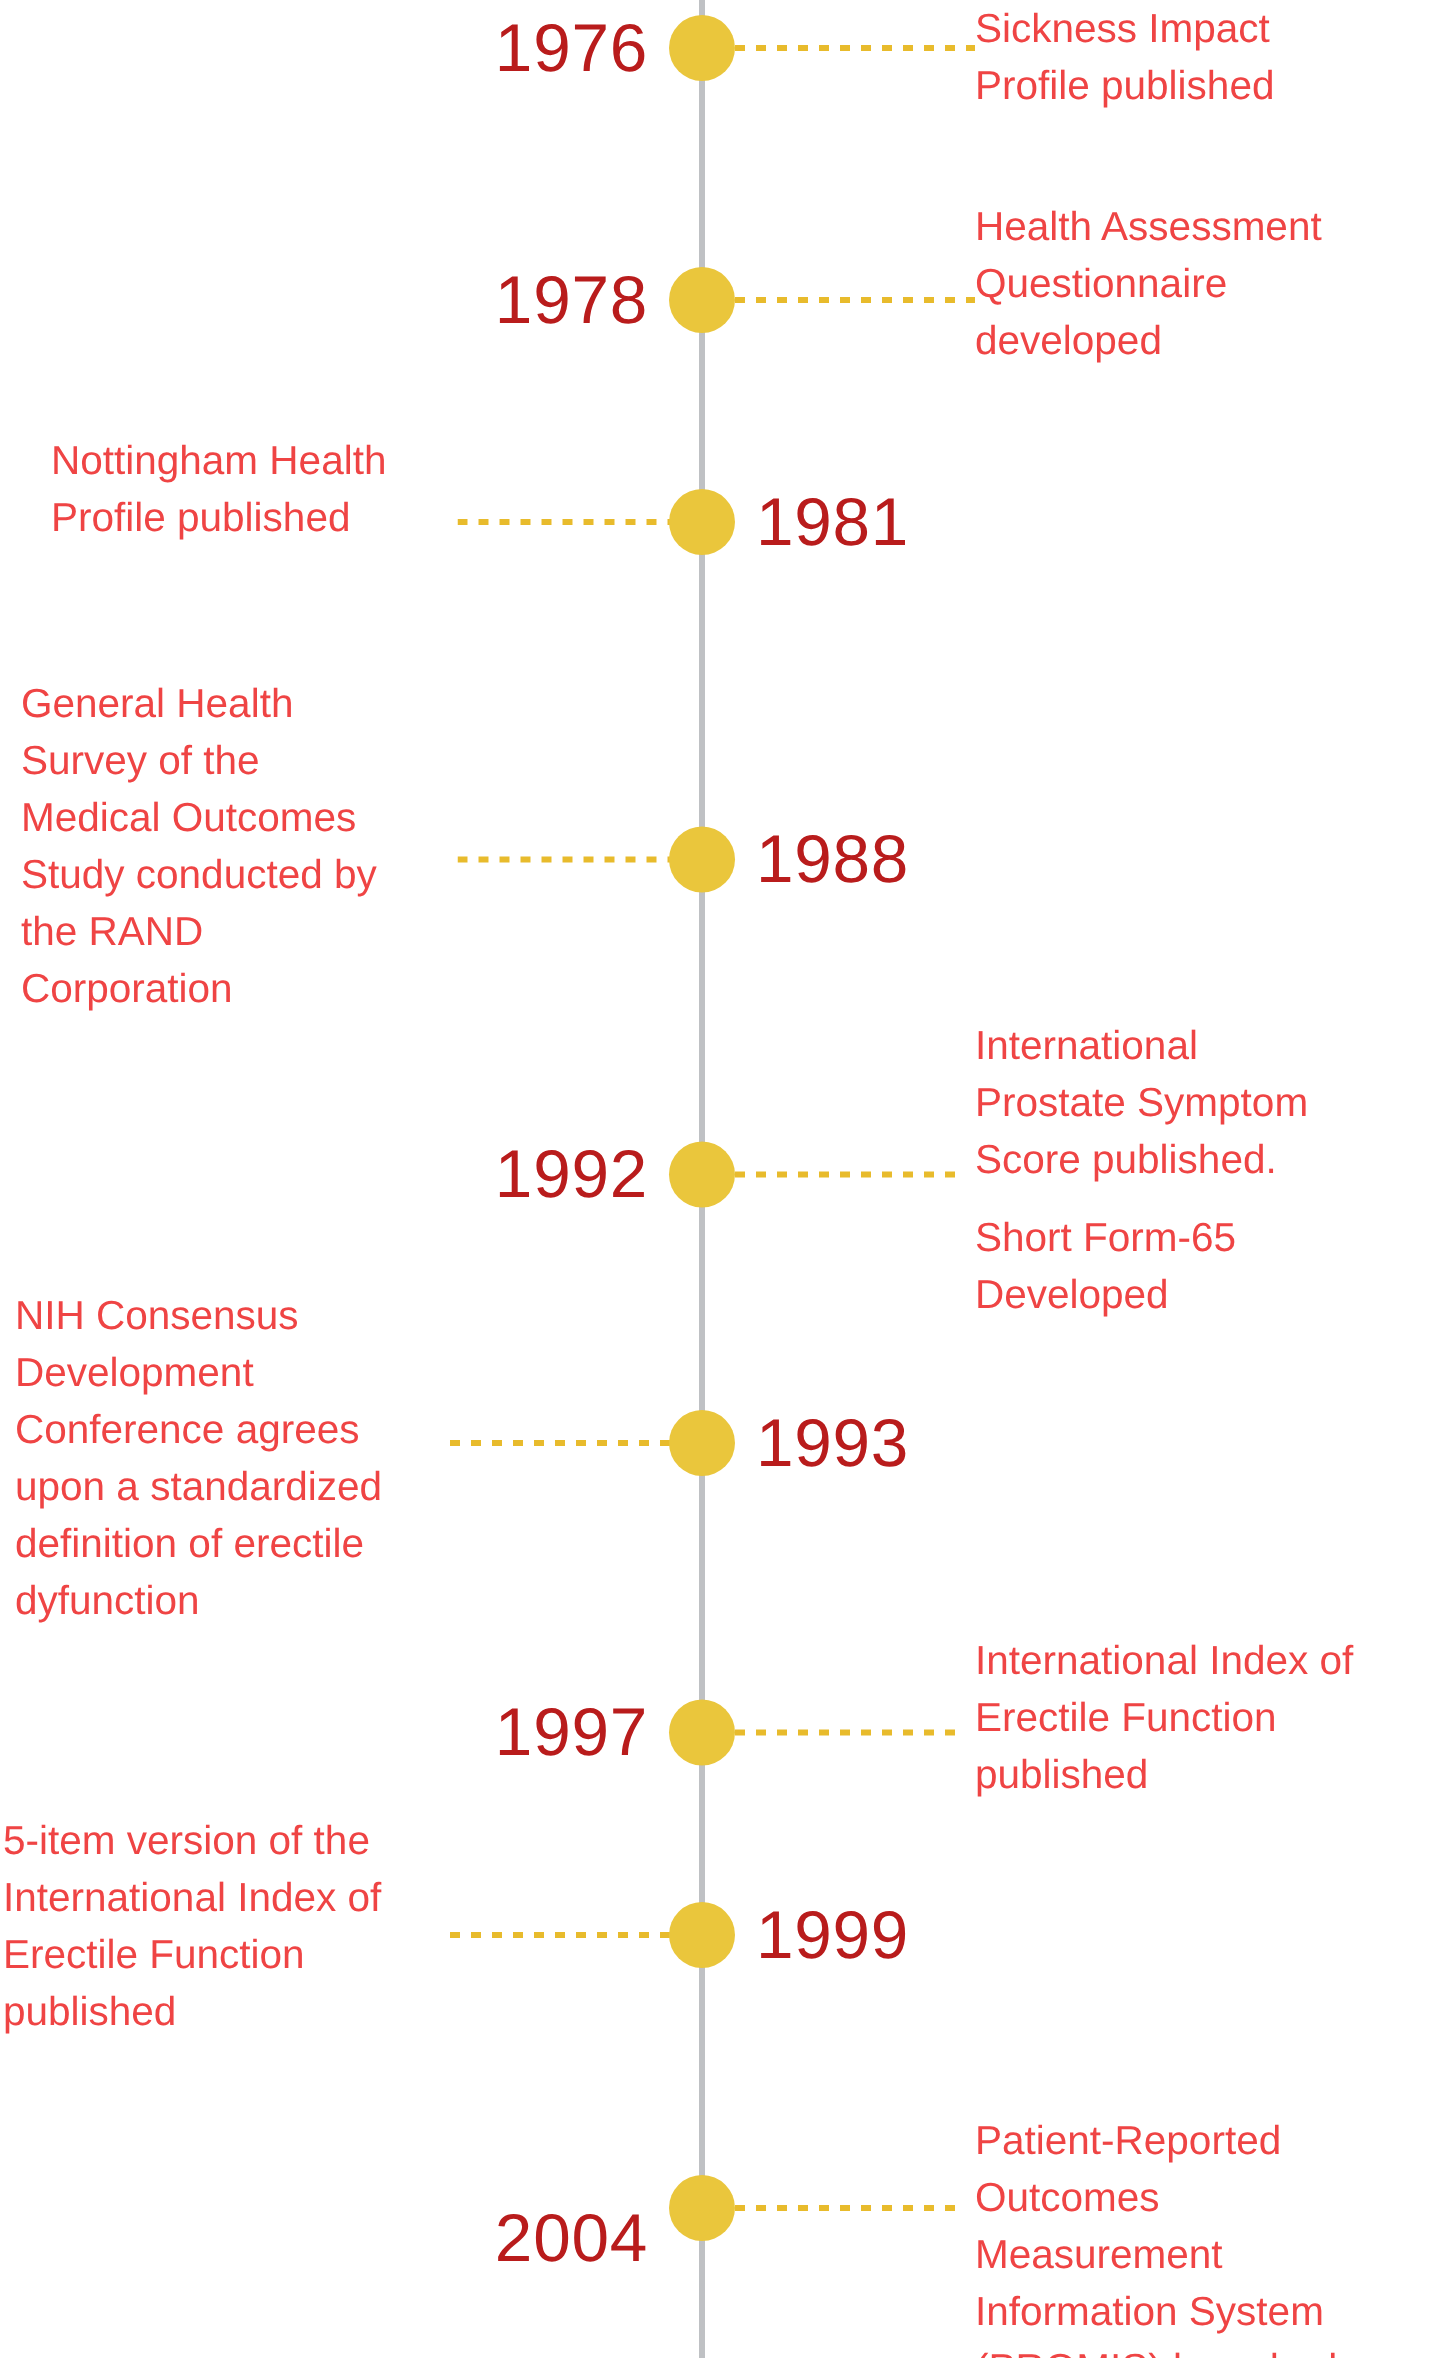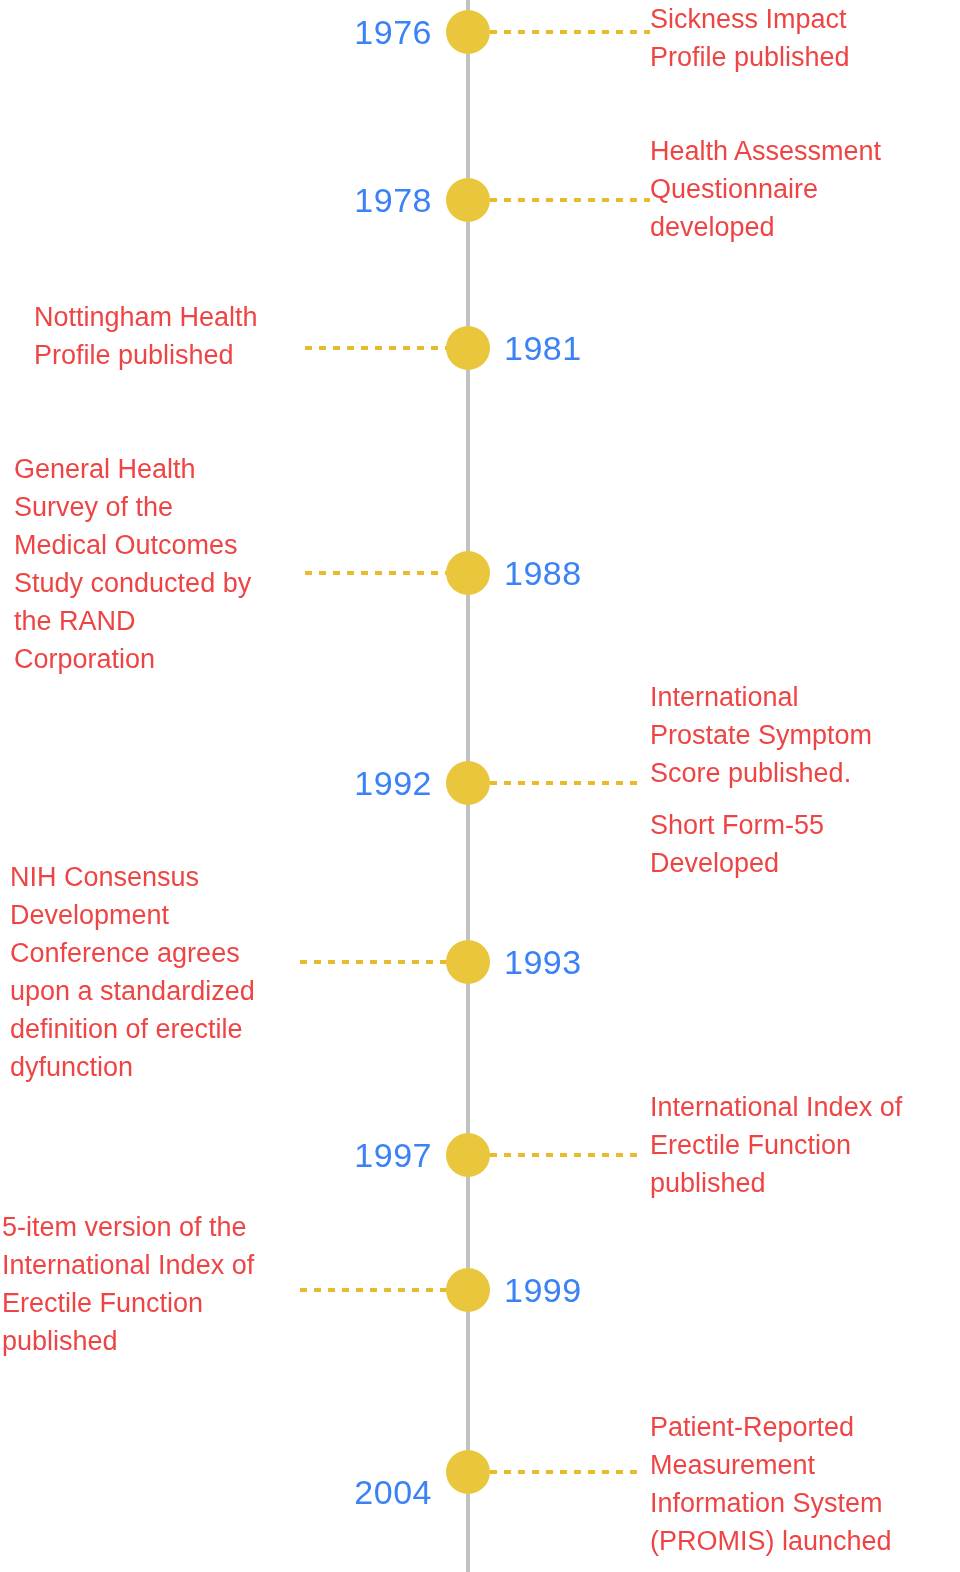--- a/index.html
+++ b/index.html
@@ -43,23 +43,23 @@
     background: #edc githu;
     background: #eec game;
     background: #edc53f;
   }
   .tl-dot {
     background: #eac63c;
   }
   .tl-year {
     position: absolute;
     top: -26px;
-    font-size: 34px;
+    font-size: 45px;
     line-height: 52px;
-    color: #3b82f6;
+    color: #b91c1c;
     font-weight: 400;
     letter-spacing: 0.5px;
     white-space: nowrap;
   }
   .tl-year.right {
     left: 504px;
     text-align: left;
   }
   .tl-year.left {
     left: 0px;
@@ -123,21 +123,21 @@
     <p>Health Assessment</p>
     <p>Questionnaire</p>
     <p>developed</p>
   </div>
 
   <div class="tl-node" style="top:348px">
     <div class="tl-connector" style="left:305px;width:142px;"></div>
     <div class="tl-dot"></div>
     <div class="tl-year right">1981</div>
   </div>
-  <div class="tl-label left" style="top:298px;left:34px;width:280px;">
+  <div class="tl-label left" style="top:288px;left:34px;width:280px;">
     <p>Nottingham Health</p>
     <p>Profile published</p>
   </div>
 
   <div class="tl-node" style="top:573px">
     <div class="tl-connector" style="left:305px;width:142px;"></div>
     <div class="tl-dot"></div>
     <div class="tl-year right">1988</div>
   </div>
   <div class="tl-label left" style="top:450px;left:14px;width:300px;">
@@ -153,21 +153,21 @@
     <div class="tl-connector" style="left:490px;width:152px;"></div>
     <div class="tl-dot"></div>
     <div class="tl-year left" style="width:432px;">1992</div>
   </div>
   <div class="tl-label right" style="top:654px;margin-top:24px;">
     <p>International</p>
     <p>Prostate Symptom</p>
     <p>Score published.</p>
   </div>
   <div class="tl-label right" style="top:806px;">
-    <p>Short Form-55</p>
+    <p>Short Form-65</p>
     <p>Developed</p>
   </div>
 
   <div class="tl-node" style="top:962px">
     <div class="tl-connector" style="left:300px;width:147px;"></div>
     <div class="tl-dot"></div>
     <div class="tl-year right">1993</div>
   </div>
   <div class="tl-label left" style="top:858px;left:10px;width:300px;">
     <p>NIH Consensus</p>
@@ -201,18 +201,19 @@
     <p>published</p>
   </div>
 
   <div class="tl-node" style="top:1472px">
     <div class="tl-connector" style="left:490px;width:152px;"></div>
     <div class="tl-dot"></div>
     <div class="tl-year left" style="width:432px;margin-top:20px;">2004</div>
   </div>
   <div class="tl-label right" style="top:1368px;margin-top:40px;">
     <p>Patient-Reported</p>
+    <p>Outcomes</p>
     <p>Measurement</p>
     <p>Information System</p>
     <p>(PROMIS) launched</p>
   </div>
 
 </div>
 
 </body></html>

